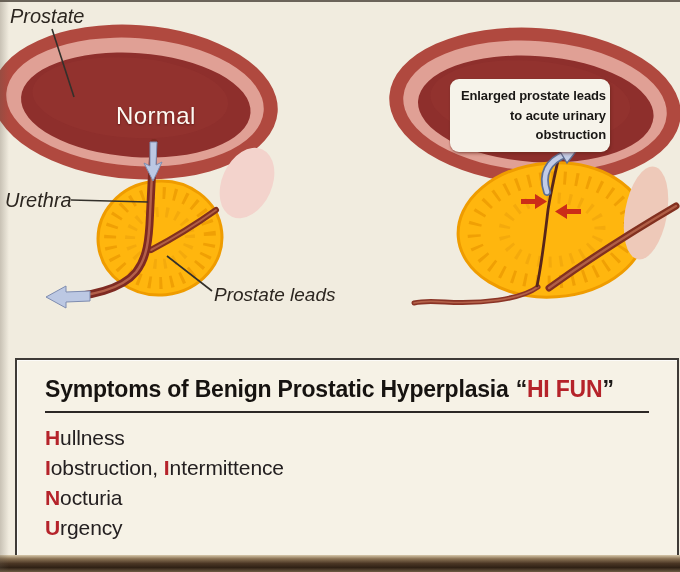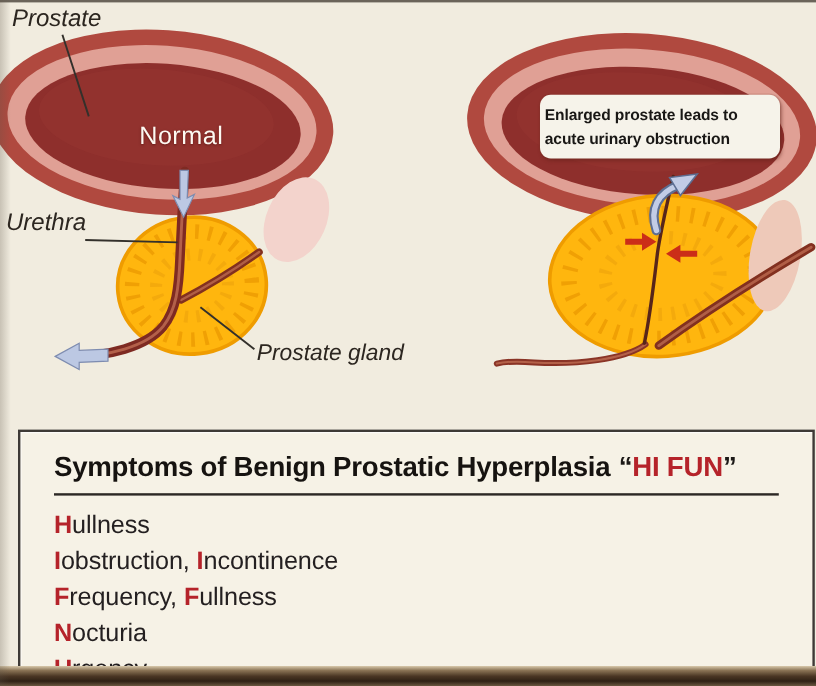--- a/index.html
+++ b/index.html
@@ -6,29 +6,29 @@
   .scene{position:relative;width:680px;height:572px;background:#f1ecdf;overflow:hidden;
          font-family:"Liberation Sans",sans-serif;}
   .scene::before{content:"";position:absolute;left:0;top:0;width:9px;height:572px;
          background:linear-gradient(90deg,rgba(95,85,72,.28),rgba(95,85,72,0));pointer-events:none;z-index:9;}
   .top-line{position:absolute;top:0;left:0;width:680px;height:2px;background:#4a4238;opacity:.8;z-index:8;}
 
   .anatomy{position:absolute;left:0;top:0;z-index:1;}
 
   .anat-label{position:absolute;font-style:italic;color:#2c2620;z-index:3;}
   .label-bladder{left:10px;top:5px;font-size:20px;}
-  .label-urethra{left:5px;top:175px;font-size:20px;}
+  .label-urethra{left:5px;top:189px;font-size:20px;}
   .label-prostate{left:214px;top:284px;font-size:19px;}
-  .label-normal{position:absolute;left:116px;top:102px;z-index:3;color:#fdf9f2;font-size:21px;
+  .label-normal{position:absolute;left:116px;top:102px;z-index:3;color:#fdf9f2;font-size:24px;
          letter-spacing:.4px;text-shadow:0 1px 2px rgba(70,12,10,.6);text-align:center;}
 
-  .callout{position:absolute;left:450px;top:79px;width:200px;z-index:3;box-sizing:border-box;
+  .callout{position:absolute;left:450px;top:79px;width:160px;z-index:3;box-sizing:border-box;
          background:#f6f3ea;border-radius:9px;padding:7px 4px;
          box-shadow:1px 2px 3px rgba(96,30,22,.45), 0 0 0 1px rgba(120,60,45,.15);
-         font-weight:bold;font-size:13px;line-height:1.5;text-align:left;color:#191715;letter-spacing:-.1px;}
+         font-weight:bold;font-size:13px;line-height:1.5;text-align:right;color:#191715;letter-spacing:-.1px;}
 
   .panel{position:absolute;left:15px;top:330px;width:664px;height:225px;z-index:2;box-sizing:border-box;
          background:#f6f2e6;border:2px solid #3e3a36;box-shadow:1px 1px 0 rgba(255,255,255,.7) inset;margin-top:28px;}
   .panel-title{margin:16px 28px 0;font-size:23px;font-weight:bold;color:#161310;
          letter-spacing:-.2px;white-space:nowrap;line-height:26px;}
   .panel-title .q{color:#1c1917;}
   .panel-title .mnemonic{color:#b5232a;}
   .panel-title .qo{margin-left:7px;}
   .panel-rule{margin:9px 28px 0;height:2px;background:#2c2825;}
   .symptom-list{margin:10px 28px 0;font-size:21px;color:#242021;line-height:30px;letter-spacing:-.1px;}
@@ -93,32 +93,31 @@
         <path d="M547,192 C541,174 548,161 566,154" fill="none" stroke="#5d6e92" stroke-width="8" stroke-linecap="round"></path>
         <path d="M547,192 C541,174 548,161 566,154" fill="none" stroke="#c2cce6" stroke-width="4.6" stroke-linecap="round"></path>
         <polygon points="581,145 558,148 567,163" fill="#c2cce6" stroke="#5d6e92" stroke-width="1.3"></polygon>
       </g>
     </g>
   </svg>
 
   <div class="anat-label label-bladder">Prostate</div>
   <div class="label-normal">Normal</div>
   <div class="anat-label label-urethra">Urethra</div>
-  <div class="anat-label label-prostate">Prostate gland</div>
+  <div class="anat-label label-prostate">Prostate leads</div>
 
   <div class="callout">Enlarged prostate leads to acute urinary obstruction</div>
 
   <div class="panel">
     <div class="panel-title">
       <span>Symptoms of Benign Prostatic Hyperplasia</span><span class="q qo">“</span><span class="mnemonic">HI FUN</span><span class="q">”</span>
     </div>
     <div class="panel-rule"></div>
     <div class="symptom-list">
         <div><span class="hl">H</span><span>ullness</span></div>
-        <div><span class="hl">I</span><span>obstruction, </span><span class="hl">I</span><span>ncontinence</span></div>
-        <div><span class="hl">F</span><span>requency, </span><span class="hl">F</span><span>ullness</span></div>
+        <div><span class="hl">I</span><span>obstruction, </span><span class="hl">I</span><span>ntermittence</span></div>
         <div><span class="hl">N</span><span>octuria</span></div>
         <div><span class="hl">U</span><span>rgency</span></div>
       </div>
   </div>
 
   <div class="bottom-strip"></div>
 </div>
 
 </body></html>

